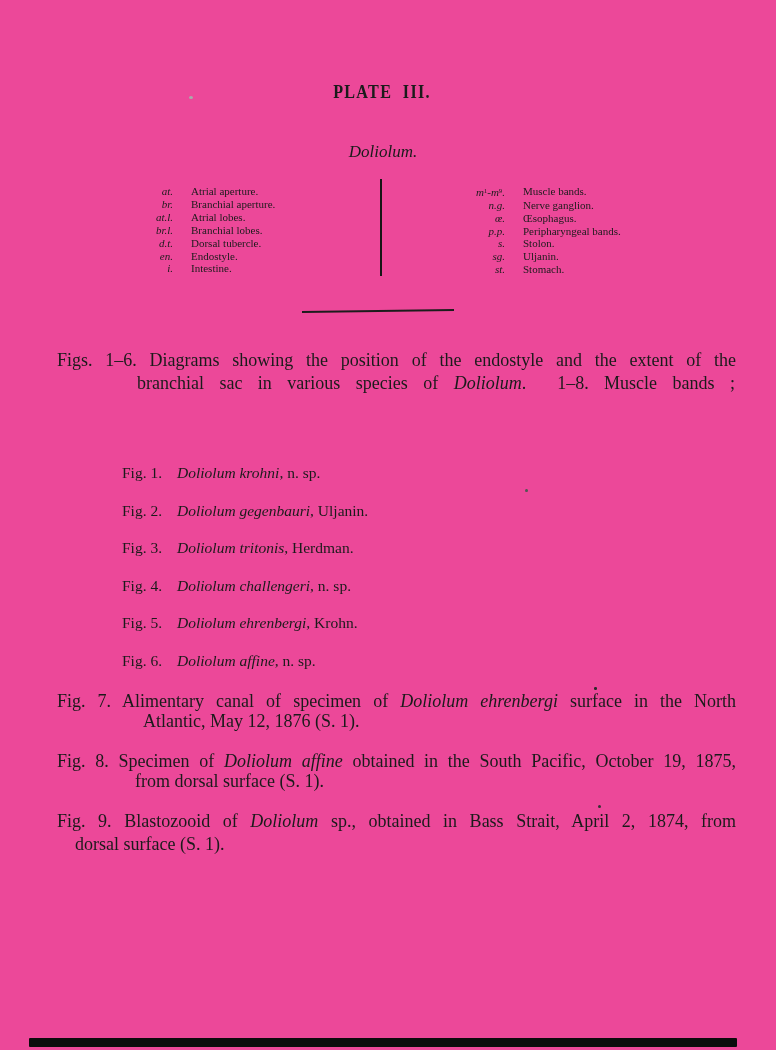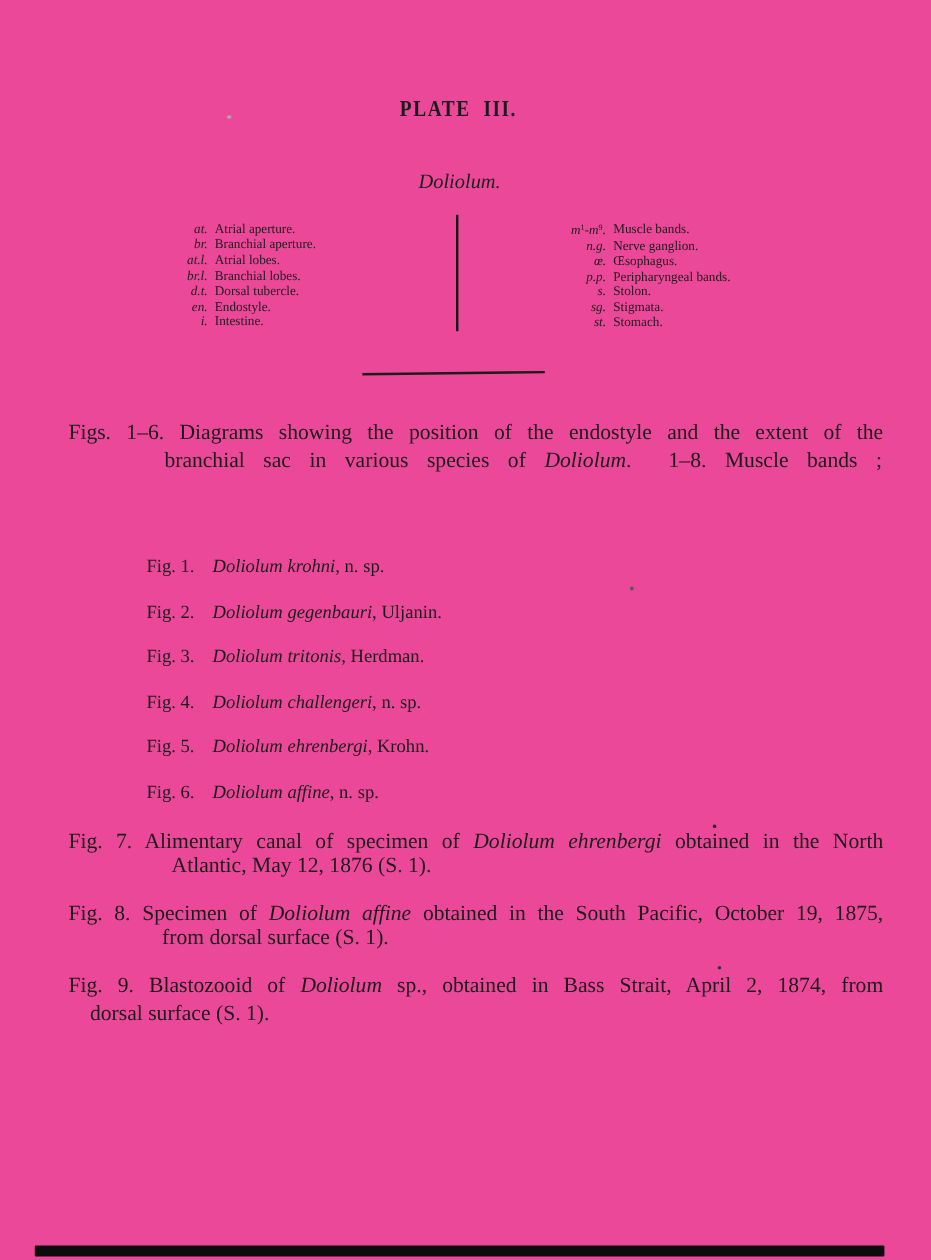--- a/index.html
+++ b/index.html
@@ -29,21 +29,21 @@
     font-style: italic; font-size: 17px; line-height: 21px;
   }
 
   
   .key { position: absolute; top: 185px; left: 0; width: 776px; font-size: 11px; line-height: 12.9px; }
   .key-col { position: absolute; top: 0; left: 0; }
   .key-row { display: flex; white-space: nowrap; }
   .key-abbr { font-style: italic; text-align: right; }
   .key-left .key-abbr  { flex: 0 0 173px; }
   .key-right .key-abbr { flex: 0 0 505px; }
-  .key-desc { margin-left: 6px; }
+  .key-desc { margin-left: 18px; }
   .key-divider {
     position: absolute; left: 380px; top: -6px;
     width: 2px; height: 97px; background: #161616;
   }
 
   
   .hrule {
     position: absolute; left: 302px; top: 310px;
     width: 152px; height: 2px; background: #1c1c1c;
     transform: rotate(-0.7deg);
@@ -141,21 +141,21 @@
       <div class="key-row">
           <span class="key-abbr"><span>p.p.</span></span>
           <span class="key-desc">Peripharyngeal bands.</span>
         </div>
       <div class="key-row">
           <span class="key-abbr"><span>s.</span></span>
           <span class="key-desc">Stolon.</span>
         </div>
       <div class="key-row">
           <span class="key-abbr"><span>sg.</span></span>
-          <span class="key-desc">Stigmata.</span>
+          <span class="key-desc">Uljanin.</span>
         </div>
       <div class="key-row">
           <span class="key-abbr"><span>st.</span></span>
           <span class="key-desc">Stomach.</span>
         </div>
     </div>
   </div>
 
   <div class="hrule"></div>
 
@@ -167,21 +167,21 @@
   <div class="figlist">
     <div class="fig-item"><span class="fig-label">Fig. 1.</span><span class="fig-text"><span class="it">Doliolum krohni</span><span>, n. sp.</span></span></div>
     <div class="fig-item"><span class="fig-label">Fig. 2.</span><span class="fig-text"><span class="it">Doliolum gegenbauri</span><span>, Uljanin.</span></span></div>
     <div class="fig-item"><span class="fig-label">Fig. 3.</span><span class="fig-text"><span class="it">Doliolum tritonis</span><span>, Herdman.</span></span></div>
     <div class="fig-item"><span class="fig-label">Fig. 4.</span><span class="fig-text"><span class="it">Doliolum challengeri</span><span>, n. sp.</span></span></div>
     <div class="fig-item"><span class="fig-label">Fig. 5.</span><span class="fig-text"><span class="it">Doliolum ehrenbergi</span><span>, Krohn.</span></span></div>
     <div class="fig-item"><span class="fig-label">Fig. 6.</span><span class="fig-text"><span class="it">Doliolum affine</span><span>, n. sp.</span></span></div>
   </div>
 
   <div class="para note note-7">
-    <div class="pline jline l1"><span>Fig. 7. Alimentary canal of specimen of </span><span class="it">Doliolum ehrenbergi</span><span> obtained in the North</span></div>
+    <div class="pline jline l1"><span>Fig. 7. Alimentary canal of specimen of </span><span class="it">Doliolum ehrenbergi</span><span> surface in the North</span></div>
     <div class="pline l2"><span>Atlantic, May 12, 1876 (S. 1).</span></div>
   </div>
 
   <div class="para note note-8">
     <div class="pline jline l1"><span>Fig. 8. Specimen of </span><span class="it">Doliolum affine</span><span> obtained in the South Pacific, October 19, 1875,</span></div>
     <div class="pline l2"><span>from dorsal surface (S. 1).</span></div>
   </div>
 
   <div class="para note note-9">
     <div class="pline jline l1"><span>Fig. 9. Blastozooid of </span><span class="it">Doliolum</span><span> sp., obtained in Bass Strait, April 2, 1874, from</span></div>

